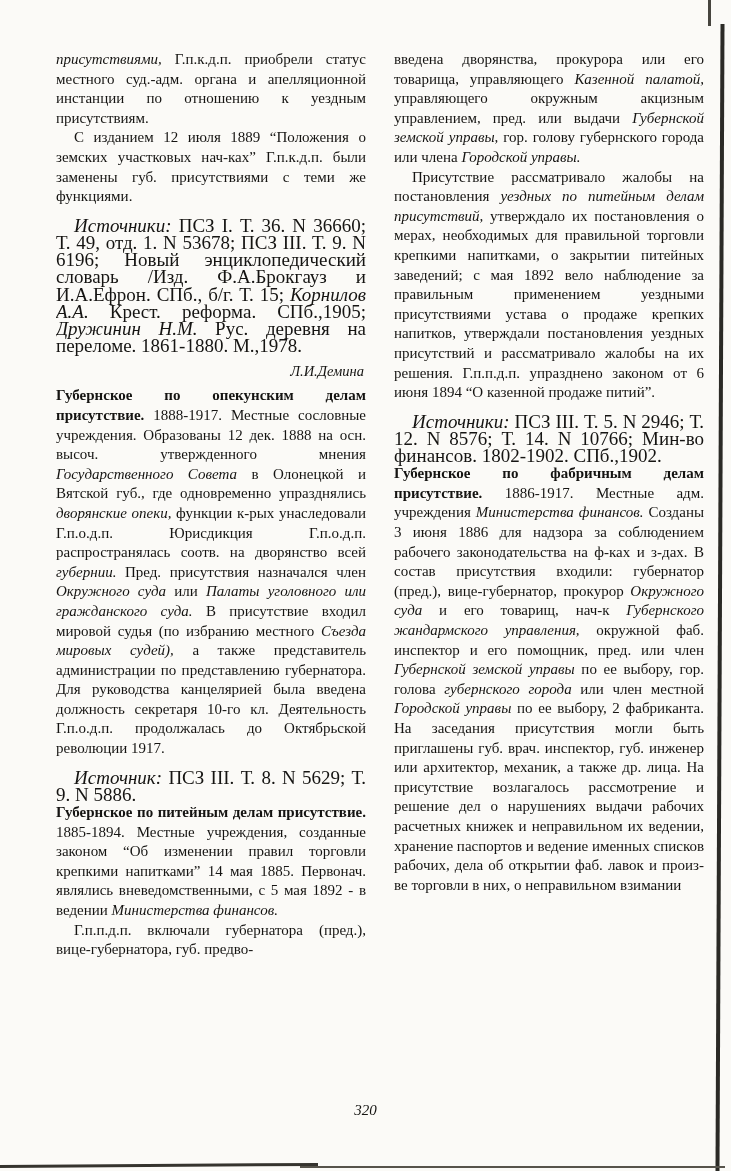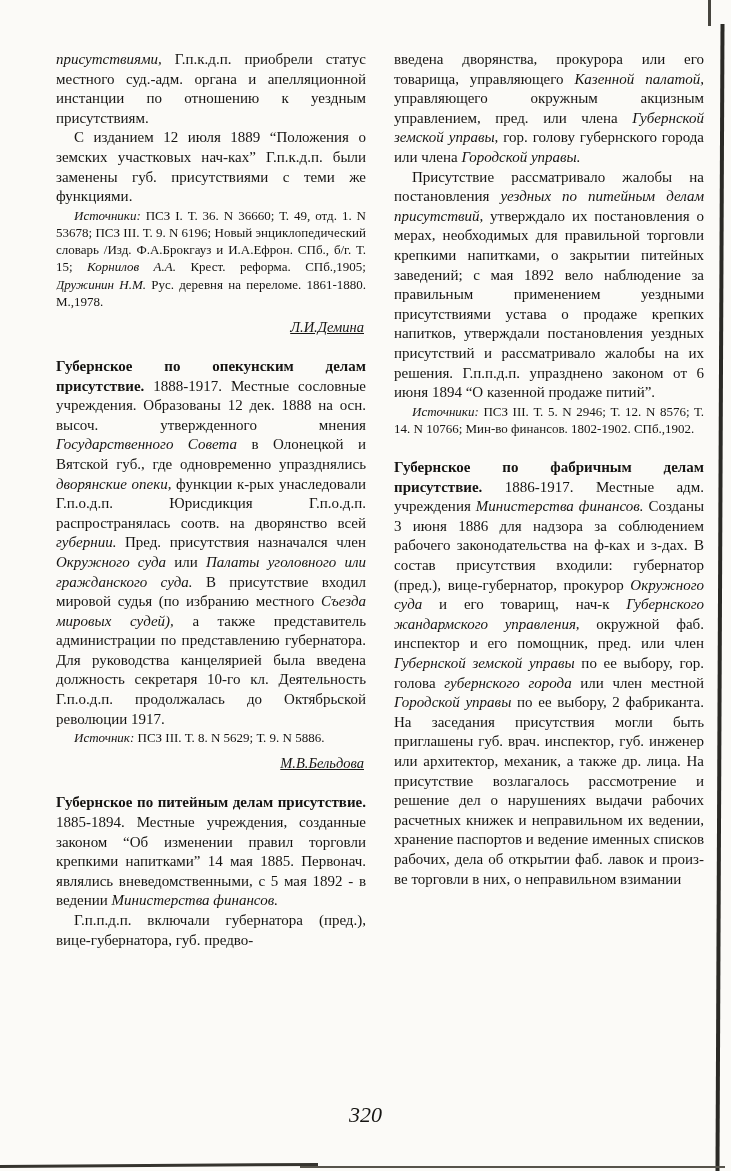--- a/index.html
+++ b/index.html
@@ -15,38 +15,37 @@
   .columns { display: flex; gap: 28px; }
   .col { width: 312px; height: 1054px; overflow: hidden; }
   p.block {
     margin: 0;
     font-size: 15px;
     line-height: 19.6px;
     text-align: justify;
     hyphens: auto;
   }
   p.indent { text-indent: 18px; }
-  p.entry { margin-top: 21px; }
-  p.sources { font-size: 13px; line-height: 17.2px; margin-top: 0; }
+  p.entry { margin-top: 0; }
+  p.sources { font-size: 19px; line-height: 17.2px; margin-top: 10px; }
   p.signature {
     text-align: right;
     font-style: italic;
     font-size: 14.5px;
     line-height: 18px;
     margin: 8px 2px 6px 0;
-    text-decoration: underline;
   }
   .bd { font-weight: bold; }
   .it { font-style: italic; }
   .page-number {
     position: absolute;
     left: 0; top: 1102px; width: 731px;
     text-align: center;
     font-style: italic;
-    font-size: 22px;
+    font-size: 15px;
   }
   
   .scan-edge-right {
     position: absolute; right: 9px; top: 24px;
     width: 4px; height: 1147px;
     background: #2b2a26;
     transform: rotate(0.25deg);
   }
   .scan-mark-top-right {
     position: absolute; right: 20px; top: 0;
@@ -75,26 +74,25 @@
 
 <div class="page">
   <div class="columns">
     <div class="col">
         <p class="block body"><span class="it">присутствиями,</span><span> Г.п.к.д.п. приобрели статус местного суд.-адм. органа и апелляционной инстанции по отношению к уездным присутствиям.</span></p>
         <p class="block body indent"><span>С изданием 12 июля 1889 “Положения о земских участковых нач-ках” Г.п.к.д.п. были заменены губ. присутствиями с теми же функциями.</span></p>
         <p class="block sources indent"><span class="it">Источники:</span><span> ПСЗ I. Т. 36. N 36660; Т. 49, отд. 1. N 53678; ПСЗ III. Т. 9. N 6196; Новый энциклопедический словарь /Изд. Ф.А.Брокгауз и И.А.Ефрон. СПб., б/г. Т. 15; </span><span class="it">Корнилов А.А.</span><span> Крест. реформа. СПб.,1905; </span><span class="it">Дружинин Н.М.</span><span> Рус. деревня на переломе. 1861-1880. М.,1978.</span></p>
         <p class="block signature"><span>Л.И.Демина</span></p>
         <p class="block body entry"><span class="bd">Губернское по опекунским делам присутствие.</span><span> 1888-1917. Местные сословные учреждения. Образованы 12 дек. 1888 на осн. высоч. утвержденного мнения </span><span class="it">Государственного Совета</span><span> в Олонецкой и Вятской губ., где одновременно упразднялись </span><span class="it">дворянские опеки,</span><span> функции к-рых унаследовали Г.п.о.д.п. Юрисдикция Г.п.о.д.п. распространялась соотв. на дворянство всей </span><span class="it">губернии.</span><span> Пред. присутствия назначался член </span><span class="it">Окружного суда</span><span> или </span><span class="it">Палаты уголовного или гражданского суда.</span><span> В присутствие входил мировой судья (по избранию местного </span><span class="it">Съезда мировых судей),</span><span> а также представитель администрации по представлению губернатора. Для руководства канцелярией была введена должность секретаря 10-го кл. Деятельность Г.п.о.д.п. продолжалась до Октябрьской революции 1917.</span></p>
         <p class="block sources indent"><span class="it">Источник:</span><span> ПСЗ III. Т. 8. N 5629; Т. 9. N 5886.</span></p>
-        <p class="block signature"><span>М.В.Бельдова</span></p>
         <p class="block body entry"><span class="bd">Губернское по питейным делам присутствие.</span><span> 1885-1894. Местные учреждения, созданные законом “Об изменении правил торговли крепкими напитками” 14 мая 1885. Первонач. являлись вневедомственными, с 5 мая 1892 - в ведении </span><span class="it">Министерства финансов.</span></p>
         <p class="block body indent"><span>Г.п.п.д.п. включали губернатора (пред.), вице-губернатора, губ. предво-</span></p>
       </div>
     <div class="col">
-        <p class="block body"><span>введена дворянства, прокурора или его товарища, управляющего </span><span class="it">Казенной палатой,</span><span> управляющего окружным акцизным управлением, пред. или члена </span><span class="it">Губернской земской управы,</span><span> гор. голову губернского города или члена </span><span class="it">Городской управы.</span></p>
+        <p class="block body"><span>введена дворянства, прокурора или его товарища, управляющего </span><span class="it">Казенной палатой,</span><span> управляющего окружным акцизным управлением, пред. или выдачи </span><span class="it">Губернской земской управы,</span><span> гор. голову губернского города или члена </span><span class="it">Городской управы.</span></p>
         <p class="block body indent"><span>Присутствие рассматривало жалобы на постановления </span><span class="it">уездных по питейным делам присутствий,</span><span> утверждало их постановления о мерах, необходимых для правильной торговли крепкими напитками, о закрытии питейных заведений; с мая 1892 вело наблюдение за правильным применением уездными присутствиями устава о продаже крепких напитков, утверждали постановления уездных присутствий и рассматривало жалобы на их решения. Г.п.п.д.п. упразднено законом от 6 июня 1894 “О казенной продаже питий”.</span></p>
         <p class="block sources indent"><span class="it">Источники:</span><span> ПСЗ III. Т. 5. N 2946; Т. 12. N 8576; Т. 14. N 10766; Мин-во финансов. 1802-1902. СПб.,1902.</span></p>
         <p class="block body entry"><span class="bd">Губернское по фабричным делам присутствие.</span><span> 1886-1917. Местные адм. учреждения </span><span class="it">Министерства финансов.</span><span> Созданы 3 июня 1886 для надзора за соблюдением рабочего законодательства на ф-ках и з-дах. В состав присутствия входили: губернатор (пред.), вице-губернатор, прокурор </span><span class="it">Окружного суда</span><span> и его товарищ, нач-к </span><span class="it">Губернского жандармского управления,</span><span> окружной фаб. инспектор и его помощник, пред. или член </span><span class="it">Губернской земской управы</span><span> по ее выбору, гор. голова </span><span class="it">губернского города</span><span> или член местной </span><span class="it">Городской управы</span><span> по ее выбору, 2 фабриканта. На заседания присутствия могли быть приглашены губ. врач. инспектор, губ. инженер или архитектор, механик, а также др. лица. На присутствие возлагалось рассмотрение и решение дел о нарушениях выдачи рабочих расчетных книжек и неправильном их ведении, хранение паспортов и ведение именных списков рабочих, дела об открытии фаб. лавок и произ-ве торговли в них, о неправильном взимании</span></p>
       </div>
   </div>
 </div>
 
 <div class="page-number">320</div>
 
 </body></html>

